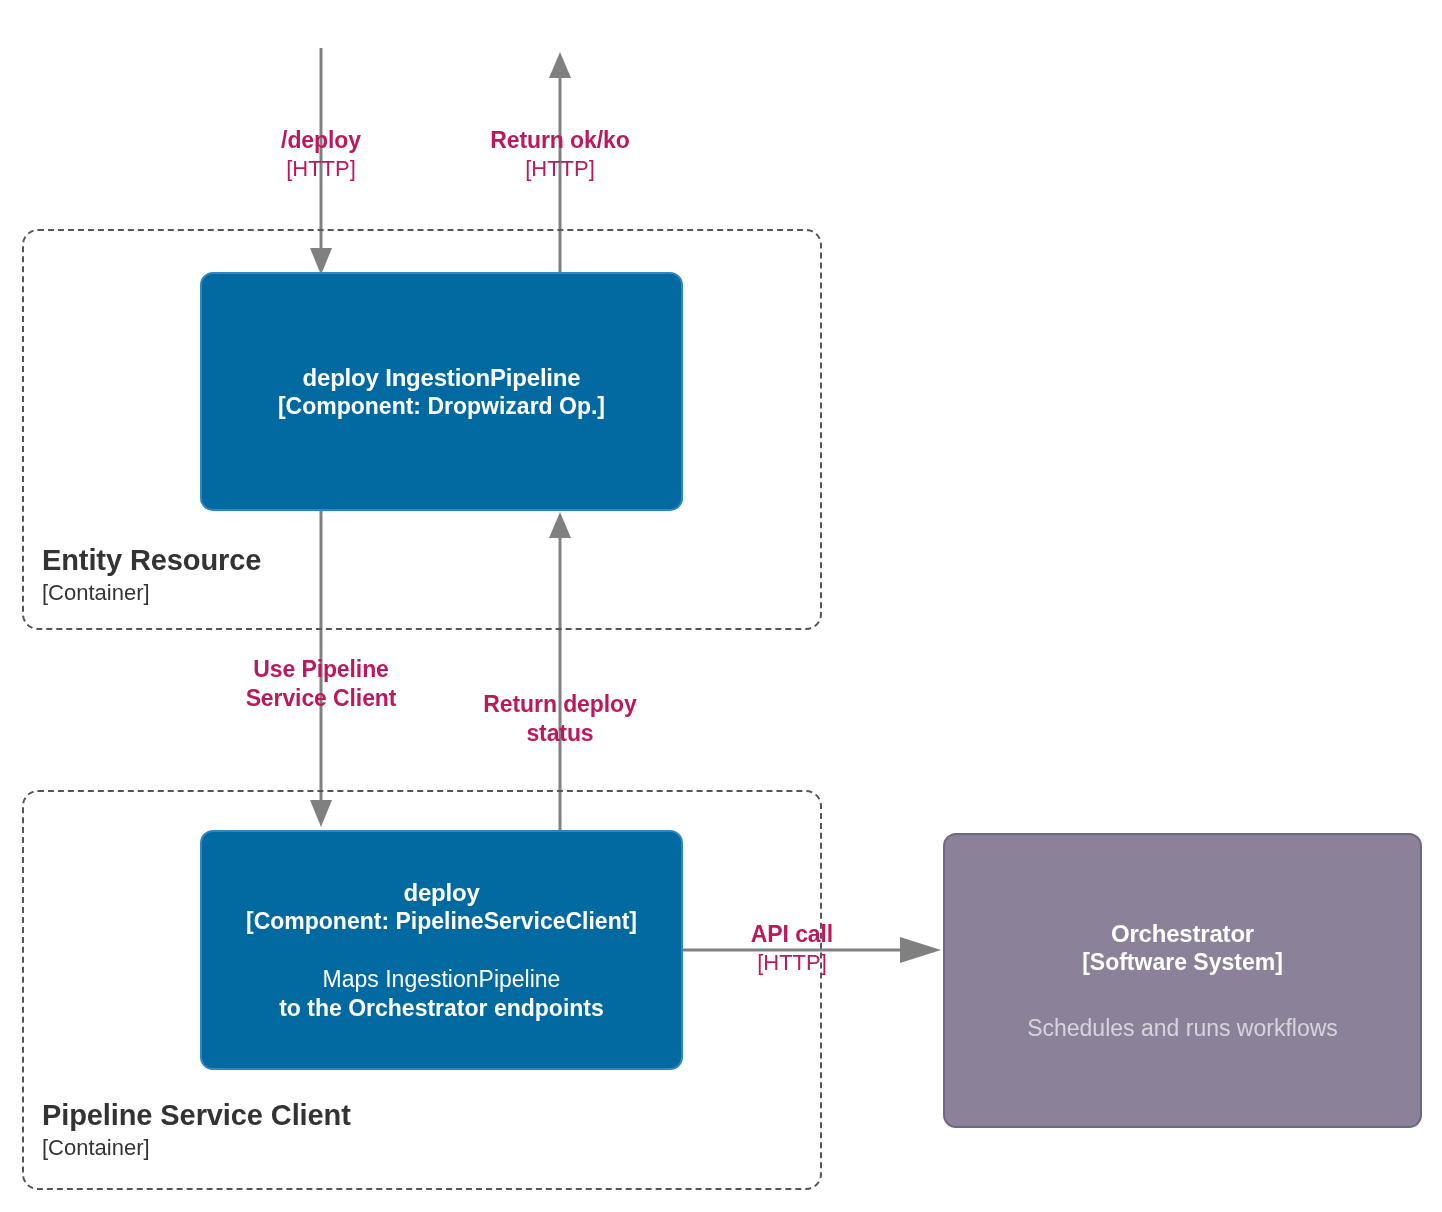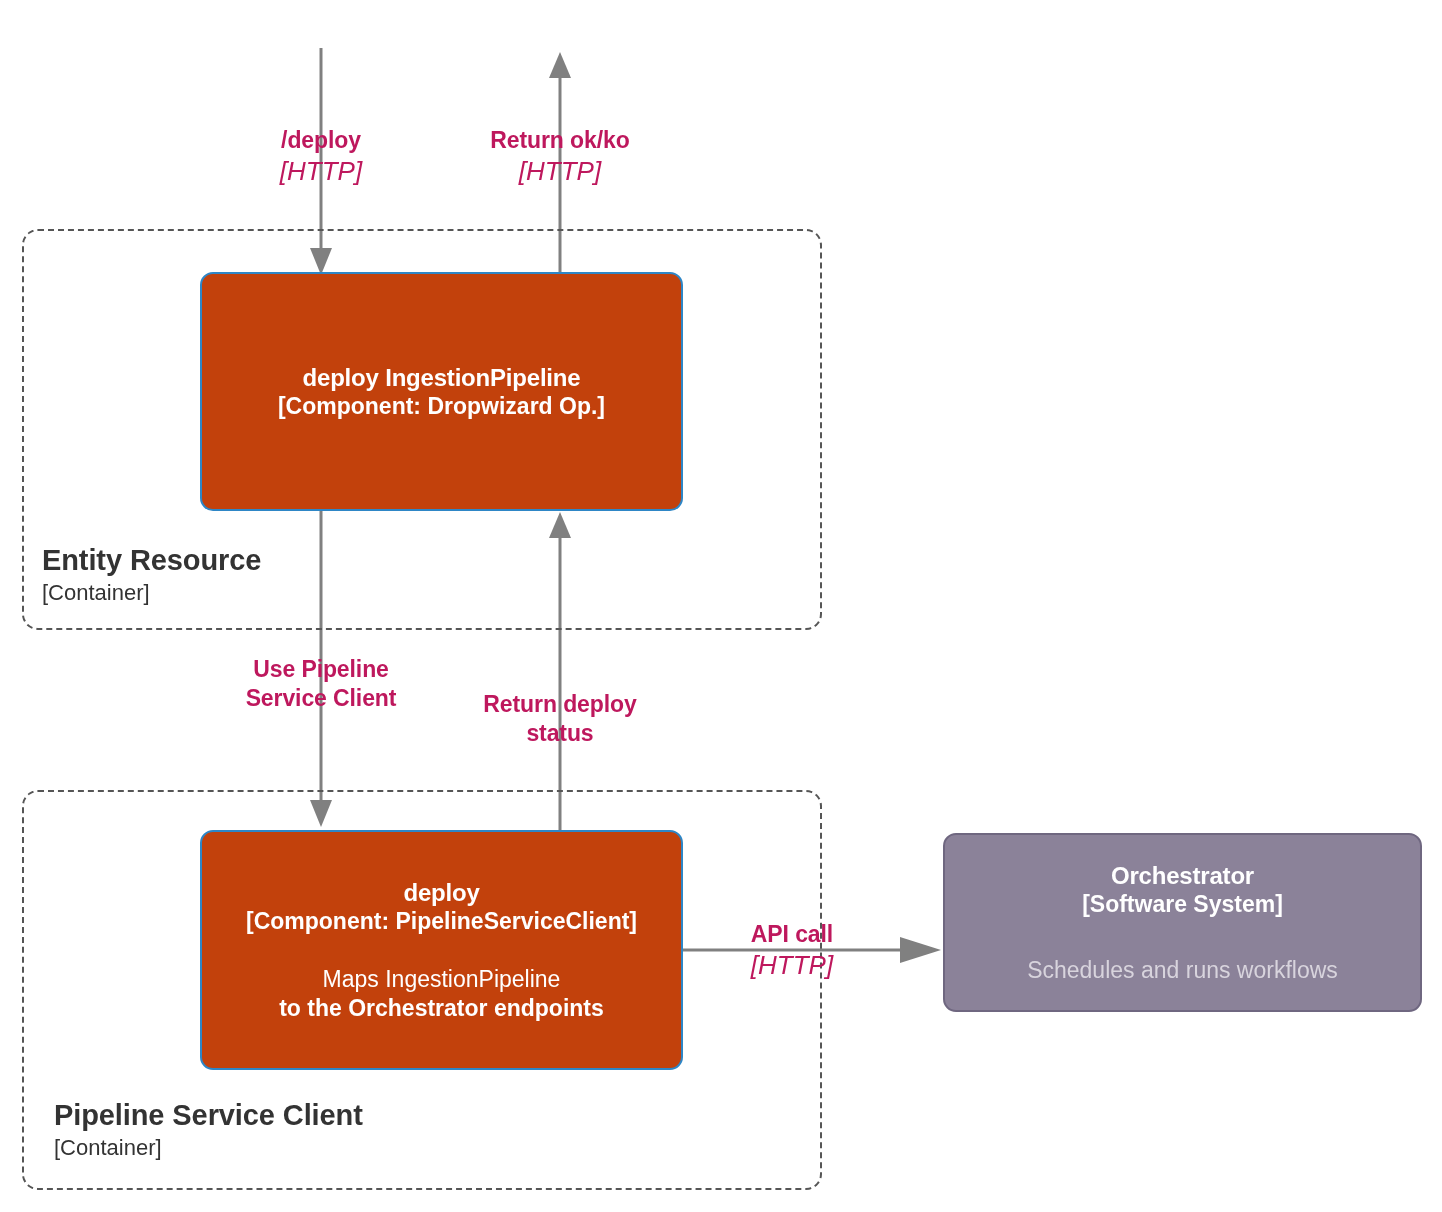--- a/index.html
+++ b/index.html
@@ -59,21 +59,21 @@
     box-sizing: border-box;
     border-radius: 13px;
     display: flex;
     flex-direction: column;
     align-items: center;
     justify-content: center;
     text-align: center;
     color: #ffffff;
   }
   .node.component {
-    background: #c2410c;
+    background: #0369a1;
     border: 2px solid #2E86C6;
   }
   .node.system {
     background: #8B8299;
     border: 2px solid #6F6780;
   }
   .node .n-title {
     font-size: 24px;
     font-weight: bold;
     line-height: 1.22;
@@ -104,23 +104,22 @@
     white-space: nowrap;
   }
   .edge-label .e-main {
     display: block;
     font-size: 23px;
     font-weight: bold;
     letter-spacing: -0.1px;
   }
   .edge-label .e-tech {
     display: block;
-    font-size: 26px;
+    font-size: 22px;
     font-weight: normal;
-    font-style: italic;
   }
 </style>
 </head>
 <body>
 
 <div id="canvas">
 
   <svg class="layer" viewBox="0 0 1442 1212" xmlns="http://www.w3.org/2000/svg">
 
     <g>
@@ -149,38 +148,38 @@
     </g>
   </svg>
 
   <div class="boundary" style="left:22px; top:229px; width:800px; height:401px;"></div>
   <div class="boundary-label" style="left:42px; top:542px;">
     <span class="b-title">Entity Resource</span>
     <span class="b-sub">[Container]</span>
   </div>
 
   <div class="boundary" style="left:22px; top:790px; width:800px; height:400px;"></div>
-  <div class="boundary-label" style="left:42px; top:1097px;margin-left:12px;">
+  <div class="boundary-label" style="left:42px; top:1097px;">
     <span class="b-title">Pipeline Service Client</span>
     <span class="b-sub">[Container]</span>
   </div>
 
   <div class="node component" style="left:200px; top:272px; width:483px; height:239px;">
     <span class="n-title">deploy IngestionPipeline</span>
     <span class="n-tech">[Component: Dropwizard Op.]</span>
   </div>
 
   <div class="node component" style="left:200px; top:830px; width:483px; height:240px;">
     <span class="n-title">deploy</span>
     <span class="n-tech">[Component: PipelineServiceClient]</span>
     <span class="n-desc">Maps IngestionPipeline</span>
     <span class="n-tech">to the Orchestrator endpoints</span>
   </div>
 
-  <div class="node system" style="left:943px; top:833px; width:479px; height:179px;">
+  <div class="node system" style="left:943px; top:833px; width:479px; height:295px;">
     <span class="n-title">Orchestrator</span>
     <span class="n-tech">[Software System]</span>
     <span class="n-desc">Schedules and runs workflows</span>
   </div>
 
   <div class="edge-label" style="left:161px; top:126px; width:320px;">
     <span class="e-main">/deploy</span>
     <span class="e-tech">[HTTP]</span>
   </div>
 

